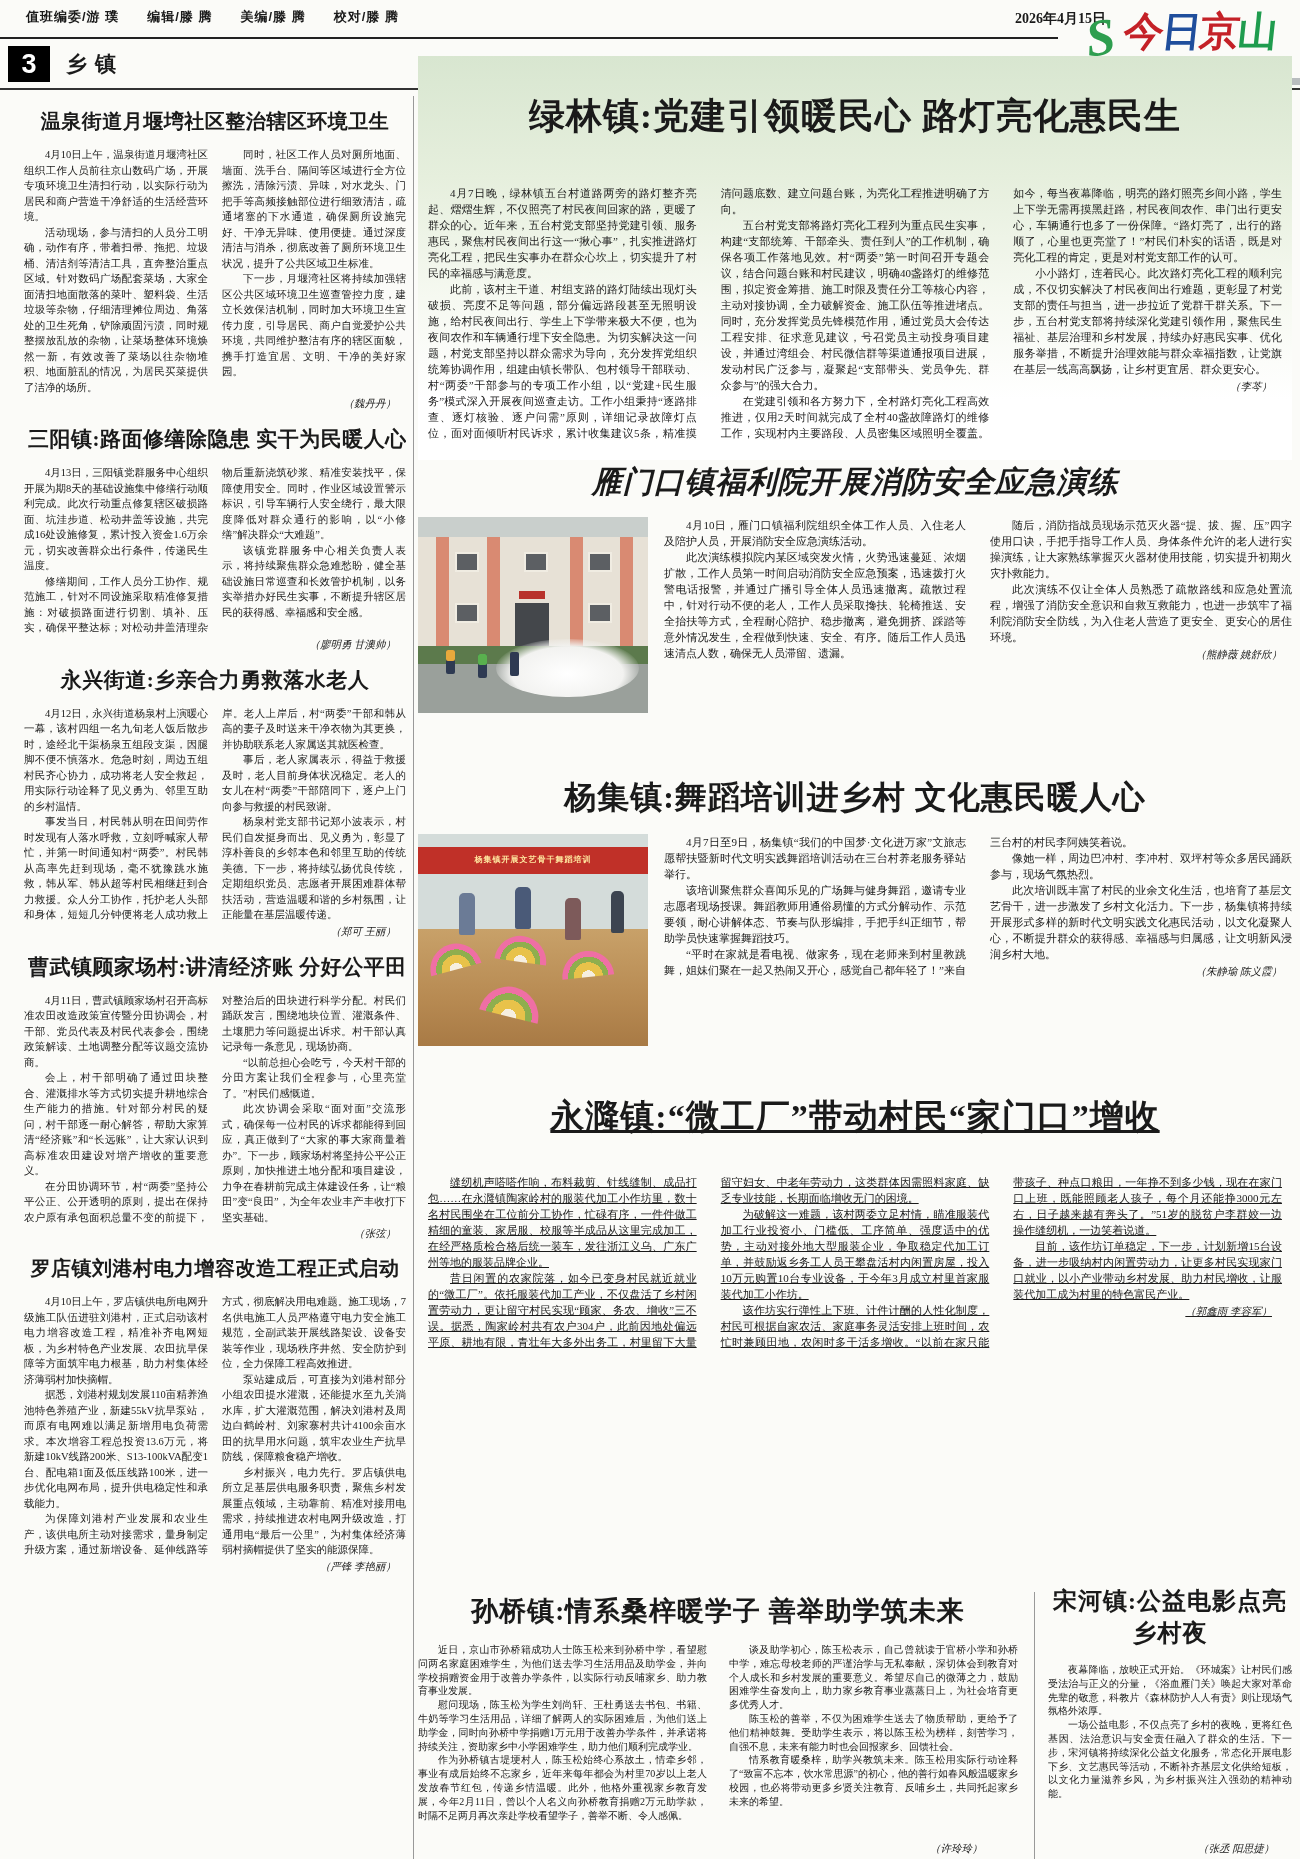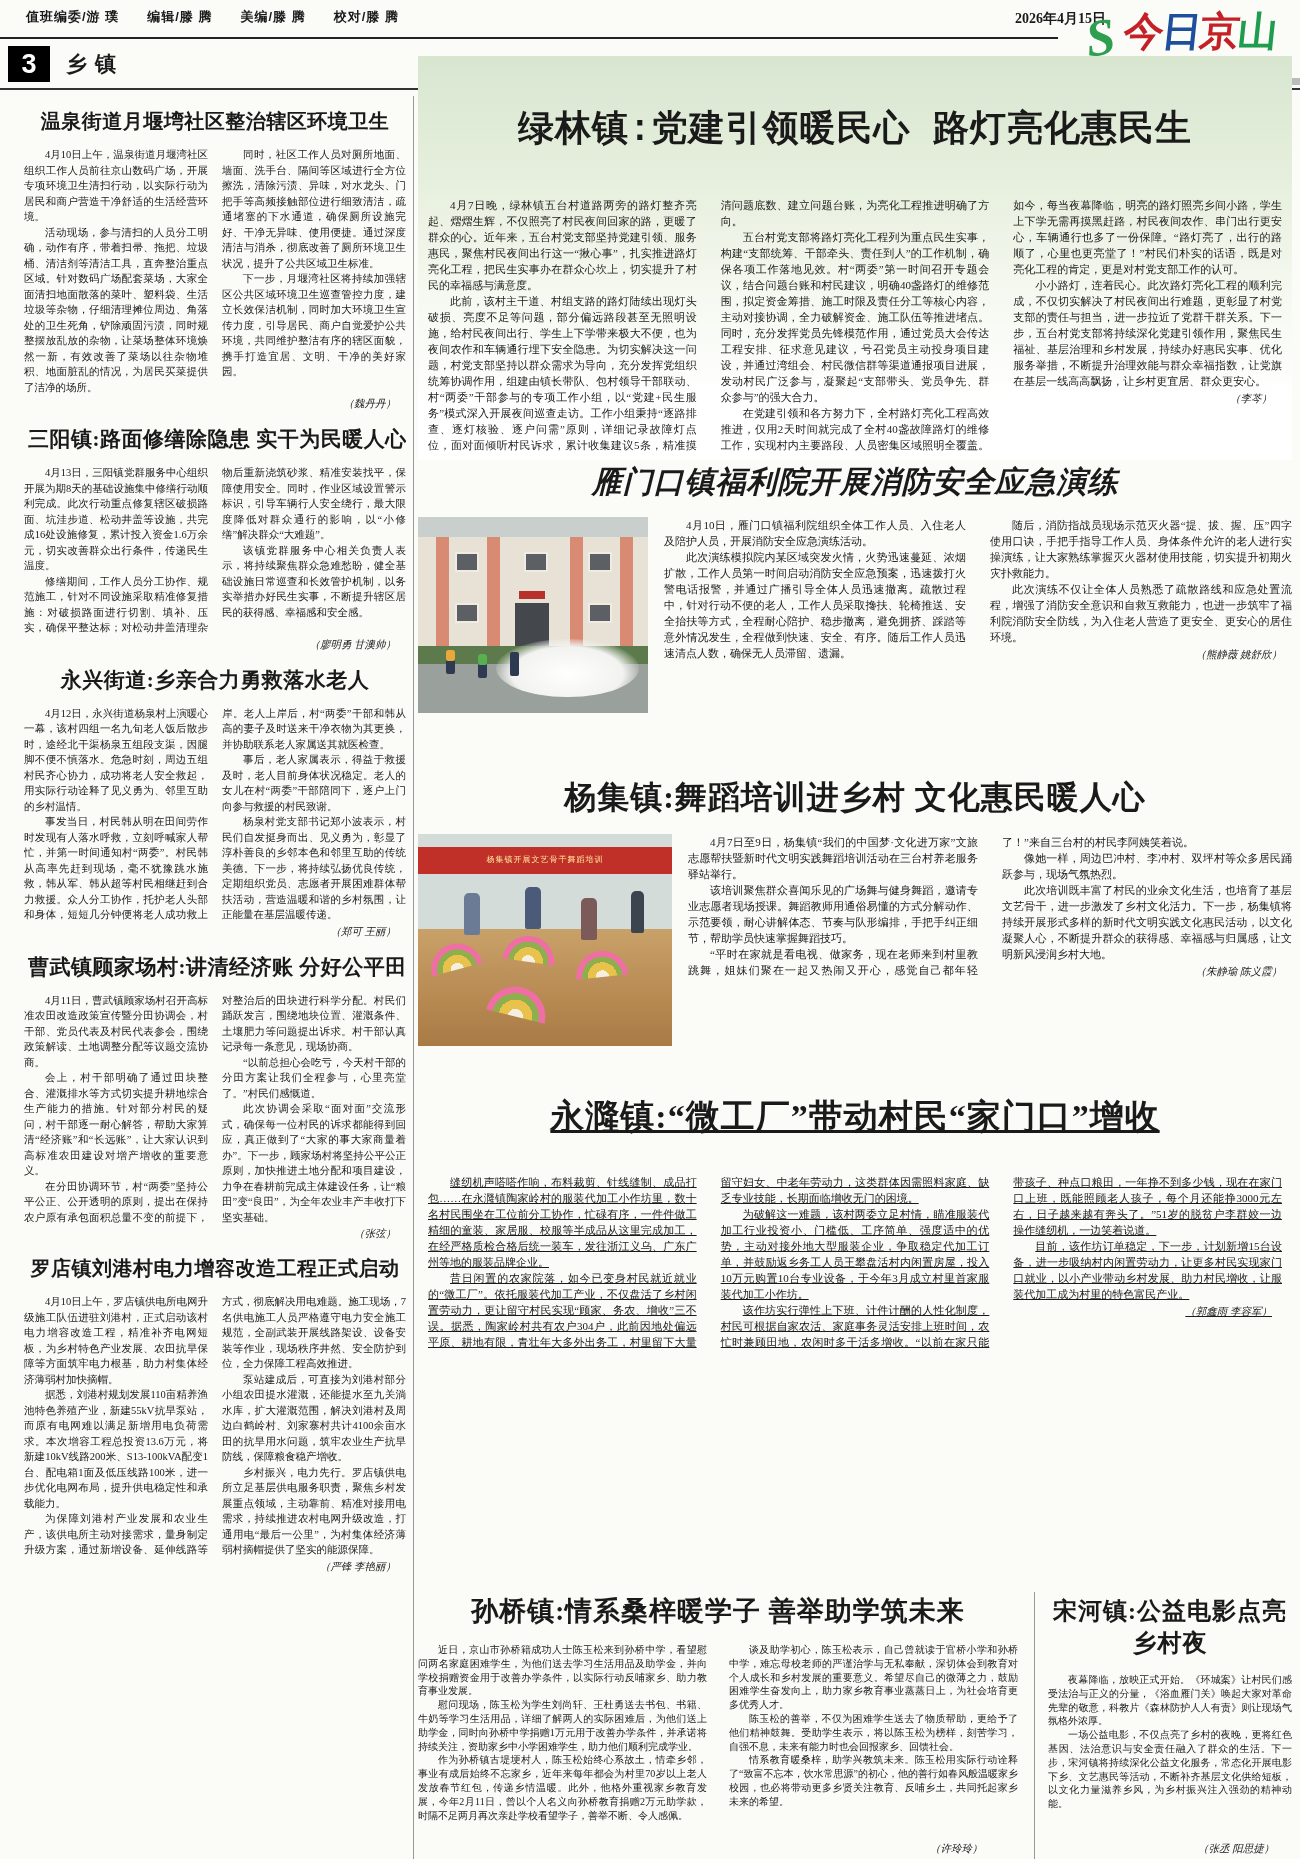--- a/index.html
+++ b/index.html
@@ -31,21 +31,21 @@
   .article{margin-bottom:12px;}
   .article h2{margin:14px 4px 12px 4px;text-align:center;font-size:21px;font-weight:900;
       letter-spacing:0.5px;font-family:"Liberation Serif",serif;white-space:nowrap;}
   .body2{column-count:2;column-gap:14px;font-size:10.5px;line-height:15.5px;text-align:justify;}
   .body2 p,.bodyR p{margin:0;text-indent:2em;}
   .byline{text-align:right;font-size:10.5px;font-style:italic;padding-right:10px;margin-top:2px;}
   
   .green-box{left:418px;top:56px;width:874px;height:404px;
       background:linear-gradient(180deg,#d8e6d0 0%,#e6efdd 30%,#f6f9f1 60%,#ffffff 85%);}
   .big-title{text-align:center;font-weight:900;font-family:"Liberation Serif",serif;letter-spacing:1px;}
-  .green-box .big-title{font-size:36px;margin-top:48px;font-family:Liberation Mono, monospace;}
+  .green-box .big-title{font-size:36px;margin-top:36px;}
   .bodyR{font-size:11px;line-height:16px;text-align:justify;}
   .green-body{margin:44px 10px 0 10px;column-count:3;column-gap:24px;height:256px;overflow:hidden;}
   .sec-title{font-size:30px;font-style:italic;}
   .block{overflow:hidden;}
   .flexrow{display:flex;margin-top:14px;}
   .photo{flex:0 0 auto;position:relative;overflow:hidden;margin-right:16px;background:#cfd4d2;}
   .cols2R{column-count:2;column-gap:24px;flex:1;}
   .cols3R{column-count:3;column-gap:24px;margin:34px 10px 0 10px;}
   
   .f-sky{position:absolute;left:0;top:0;width:100%;height:38%;background:#c9cfcc;}
@@ -193,21 +193,21 @@
       <p>随后，消防指战员现场示范灭火器“提、拔、握、压”四字使用口诀，手把手指导工作人员、身体条件允许的老人进行实操演练，让大家熟练掌握灭火器材使用技能，切实提升初期火灾扑救能力。</p>
       <p>此次演练不仅让全体人员熟悉了疏散路线和应急处置流程，增强了消防安全意识和自救互救能力，也进一步筑牢了福利院消防安全防线，为入住老人营造了更安全、更安心的居住环境。</p>
       <div class="byline">（熊静薇 姚舒欣）</div>
     </div>
   </div>
 </div>
 
 <div class="abs block" style="left:418px;top:776px;width:874px;height:296px;">
   <div class="big-title" style="font-size:32px;">杨集镇:舞蹈培训进乡村 文化惠民暖人心</div>
   <div class="flexrow">
-    <div class="photo" style="width:254px;height:212px;">
+    <div class="photo" style="width:230px;height:212px;font-weight:bold;">
       <div class="d-wall"></div>
       <div class="d-banner">杨集镇开展文艺骨干舞蹈培训</div>
       <div class="d-floor"></div>
       <div class="d-person" style="left:18%;top:28%;background:#6b7b96;"></div>
       <div class="d-person" style="left:42%;top:25%;background:#4a5a78;"></div>
       <div class="d-person" style="left:64%;top:30%;background:#7d5a5a;"></div>
       <div class="d-person" style="left:84%;top:27%;background:#3c4450;width:13px;"></div>
       <div class="d-fan" style="left:4%;top:52%;transform:rotate(-15deg);"></div>
       <div class="d-fan" style="left:34%;top:48%;transform:rotate(8deg);"></div>
       <div class="d-fan" style="left:62%;top:55%;transform:rotate(-6deg);"></div>
@@ -245,19 +245,19 @@
     <p>慰问现场，陈玉松为学生刘尚轩、王杜勇送去书包、书籍、牛奶等学习生活用品，详细了解两人的实际困难后，为他们送上助学金，同时向孙桥中学捐赠1万元用于改善办学条件，并承诺将持续关注，资助家乡中小学困难学生，助力他们顺利完成学业。</p>
     <p>作为孙桥镇古堤埂村人，陈玉松始终心系故土，情牵乡邻，事业有成后始终不忘家乡，近年来每年都会为村里70岁以上老人发放春节红包，传递乡情温暖。此外，他格外重视家乡教育发展，今年2月11日，曾以个人名义向孙桥教育捐赠2万元助学款，时隔不足两月再次亲赴学校看望学子，善举不断、令人感佩。</p>
     <p>谈及助学初心，陈玉松表示，自己曾就读于官桥小学和孙桥中学，难忘母校老师的严谨治学与无私奉献，深切体会到教育对个人成长和乡村发展的重要意义。希望尽自己的微薄之力，鼓励困难学生奋发向上，助力家乡教育事业蒸蒸日上，为社会培育更多优秀人才。</p>
     <p>陈玉松的善举，不仅为困难学生送去了物质帮助，更给予了他们精神鼓舞。受助学生表示，将以陈玉松为榜样，刻苦学习，自强不息，未来有能力时也会回报家乡、回馈社会。</p>
     <p>情系教育暖桑梓，助学兴教筑未来。陈玉松用实际行动诠释了“致富不忘本，饮水常思源”的初心，他的善行如春风般温暖家乡校园，也必将带动更多乡贤关注教育、反哺乡土，共同托起家乡未来的希望。</p>
   </div>
 </div>
 <div class="abs bottom-byline" style="left:930px;top:1842px;">（许玲玲）</div>
 
 <div class="abs block" style="left:1048px;top:1585px;width:244px;height:274px;">
-  <div class="big-title" style="font-size:24px;margin-top:10px;">宋河镇:公益电影点亮乡村夜</div>
+  <div class="big-title" style="font-size:24px;margin-top:0;">宋河镇:公益电影点亮乡村夜</div>
   <div class="bodyR" style="margin-top:14px;font-size:10px;line-height:13.8px;height:200px;overflow:hidden;">
     <p>夜幕降临，放映正式开始。《环城案》让村民们感受法治与正义的分量，《浴血雁门关》唤起大家对革命先辈的敬意，科教片《森林防护人人有责》则让现场气氛格外浓厚。</p>
     <p>一场公益电影，不仅点亮了乡村的夜晚，更将红色基因、法治意识与安全责任融入了群众的生活。下一步，宋河镇将持续深化公益文化服务，常态化开展电影下乡、文艺惠民等活动，不断补齐基层文化供给短板，以文化力量滋养乡风，为乡村振兴注入强劲的精神动能。</p>
   </div>
 </div>
 <div class="abs bottom-byline" style="left:1198px;top:1842px;">（张丞 阳思捷）</div>
 
 </body></html>

